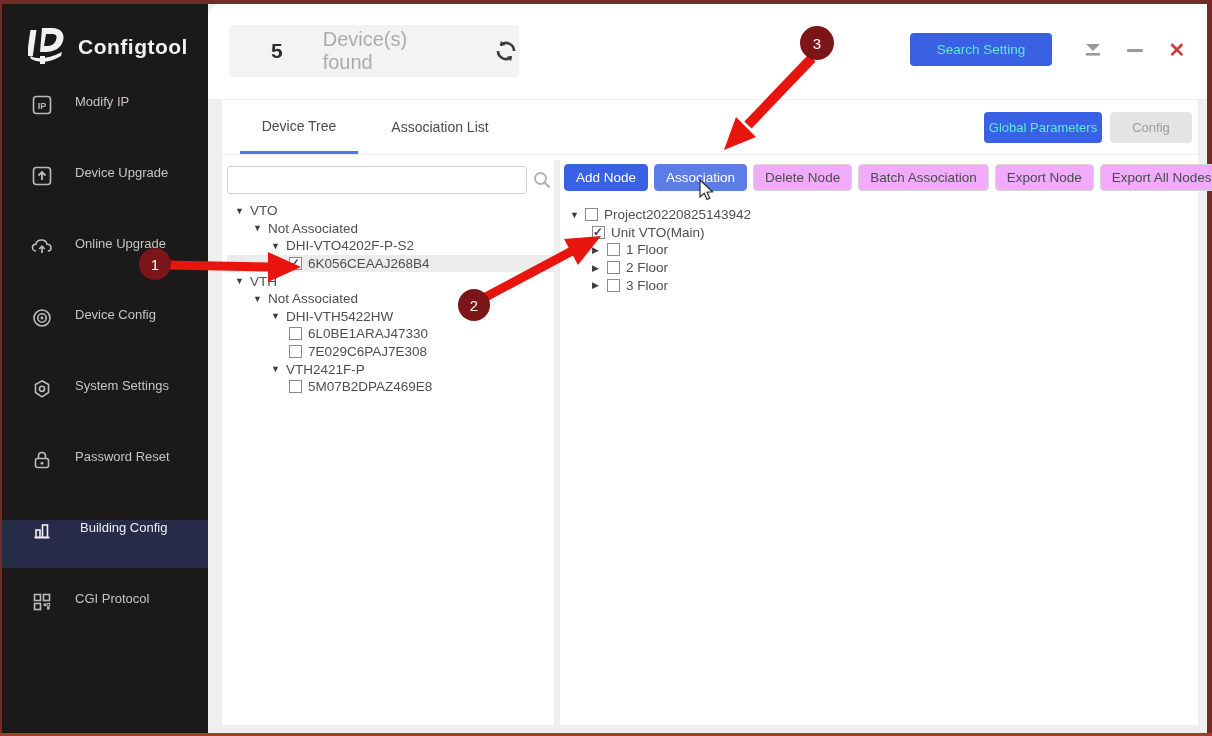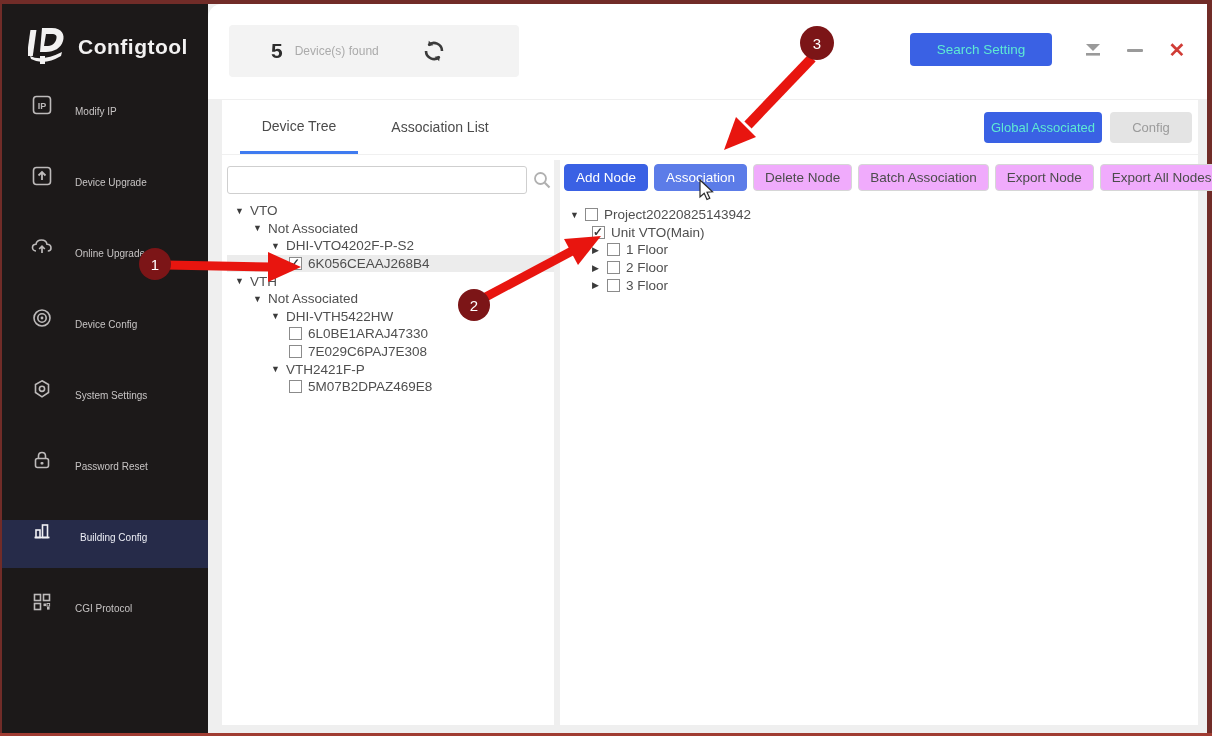--- a/index.html
+++ b/index.html
@@ -8,30 +8,30 @@
 
   
   .window { position:absolute; left:2px; top:4px; width:1205px; height:729px; background:#efefef; }
 
   
   .sidebar { position:absolute; left:0; top:0; width:206px; height:729px; background:#1c1919; z-index:2; }
   .logo { position:absolute; left:26px; top:22px; display:flex; align-items:center; gap:12px; }
   .logo-text { color:#f2f1f1; font-size:21px; font-weight:bold; letter-spacing:.5px; }
   .side-items { position:absolute; top:90px; left:0; width:100%; }
   .side-item { height:48px; margin-bottom:23px; display:flex; align-items:flex-start; gap:22px; padding-left:29px; cursor:pointer; }
-  .side-item .lab { color:#c7c4c4; font-size:10px;margin-top:12px; }
+  .side-item .lab { color:#c7c4c4; font-size:13px; }
   .side-item.selected { background:#262b49;gap:27px; }
   .side-item.selected .lab { color:#eceef5; }
   .sicon { width:22px; height:22px; display:flex; align-items:center; justify-content:center; flex:0 0 22px; }
 
   
   .header { position:absolute; left:206px; top:0; width:999px; height:95px; background:#ffffff; border-top-left-radius:14px; }
   .devbar { position:absolute; left:21px; top:21px; width:290px; height:52px; background:#f3f3f3; border-radius:4px; display:flex; align-items:center; }
   .devcount { margin-left:42px; font-size:21px; font-weight:bold; color:#2d2d2d; }
-  .devlabel { margin-left:12px; font-size:12px; color:#ababab; }
+  .devlabel { margin-left:40px; font-size:20px; color:#ababab; }
   .refresh { margin-left:42px; cursor:pointer; display:flex; }
   .btn-primary { background:#3a61e4; color:#5eead4; border:none; border-radius:4px; font-size:13.5px; cursor:pointer; font-family:"Liberation Sans",sans-serif; }
   .search-setting { position:absolute; left:702px; top:29px; width:142px; height:33px; }
   .winctl { position:absolute; top:36px; cursor:pointer; display:flex; align-items:center; justify-content:center; width:24px; height:20px; }
   .ctl-collapse { left:873px; }
   .ctl-min { left:915px; }
   .ctl-close { left:957px; color:#d03c36; font-size:20px; font-weight:bold; }
   .minbar { width:16px; height:3px; background:#9a9a9a; border-radius:1px; }
 
   
@@ -198,21 +198,21 @@
   <div class="winctl ctl-min">
       <span class="minbar"></span>
     </div>
   <div class="winctl ctl-close">✕</div>
 </div>
 
 <div class="card">
   <div class="tabbar">
     <div class="tab tab-1 active">Device Tree</div>
     <div class="tab tab-2">Association List</div>
-    <button class="btn-primary gp-btn">Global Associated</button>
+    <button class="btn-primary gp-btn">Global Parameters</button>
     <button class="config-btn">Config</button>
   </div>
 
   <div class="left-panel">
     <div class="search-wrap">
       <input class="search-input" placeholder="" style="">
       <span class="search-icon">
         <svg width="20" height="20" viewBox="0 0 20 20">
             <circle cx="8.5" cy="8.5" r="5.5" fill="none" stroke="#b0b0b0" stroke-width="1.8"></circle>
             <line x1="12.8" y1="12.8" x2="17.5" y2="17.5" stroke="#b0b0b0" stroke-width="2.2"></line>

